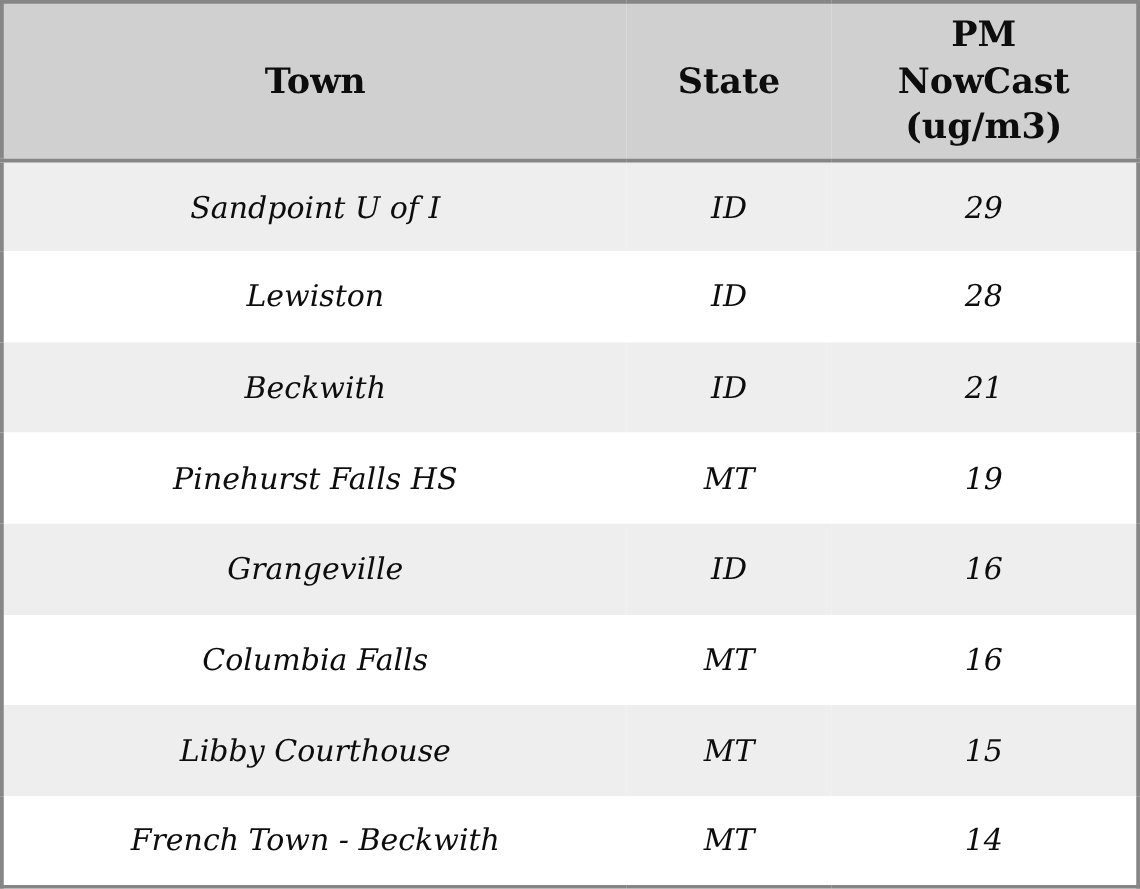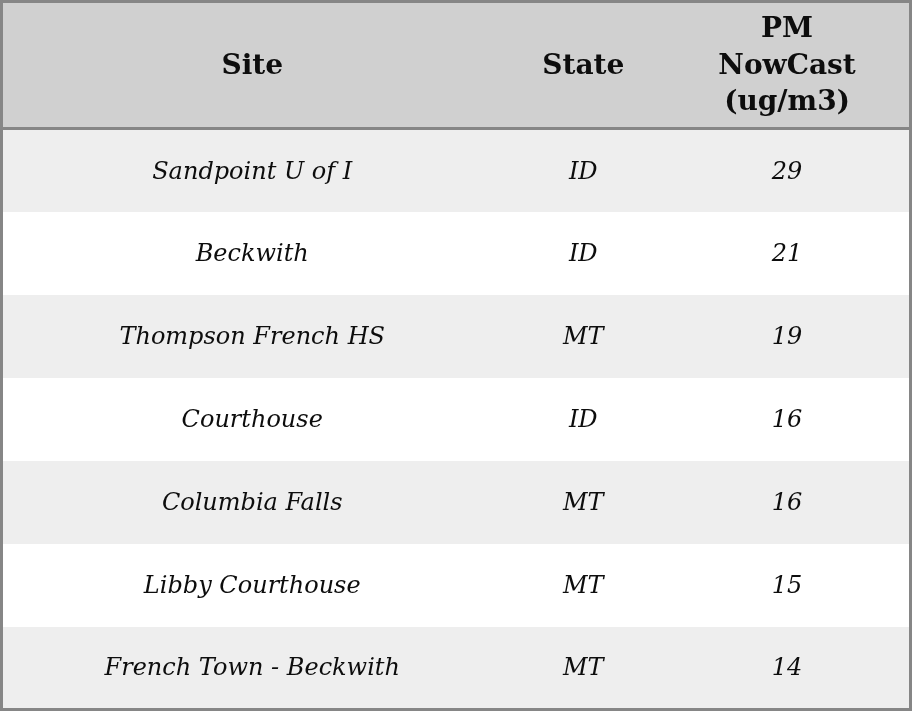--- a/index.html
+++ b/index.html
@@ -53,47 +53,52 @@
 
 <div class="table-wrap">
   <table class="data-table">
     <colgroup>
       <col class="col-site">
       <col class="col-state">
       <col class="col-pm">
     </colgroup>
     <thead>
       <tr>
-        <th>Site</th>
+        <th>Town</th>
         <th>State</th>
         <th>
           <span class="hline">PM</span>
           <span class="hline">NowCast</span>
           <span class="hline">(ug/m3)</span>
         </th>
       </tr>
     </thead>
     <tbody>
       <tr>
         <td>Sandpoint U of I</td>
         <td>ID</td>
         <td>29</td>
       </tr>
       <tr>
+        <td>Lewiston</td>
+        <td>ID</td>
+        <td>28</td>
+      </tr>
+      <tr>
         <td>Beckwith</td>
         <td>ID</td>
         <td>21</td>
       </tr>
       <tr>
-        <td>Thompson French HS</td>
+        <td>Pinehurst Falls HS</td>
         <td>MT</td>
         <td>19</td>
       </tr>
       <tr>
-        <td>Courthouse</td>
+        <td>Grangeville</td>
         <td>ID</td>
         <td>16</td>
       </tr>
       <tr>
         <td>Columbia Falls</td>
         <td>MT</td>
         <td>16</td>
       </tr>
       <tr>
         <td>Libby Courthouse</td>

